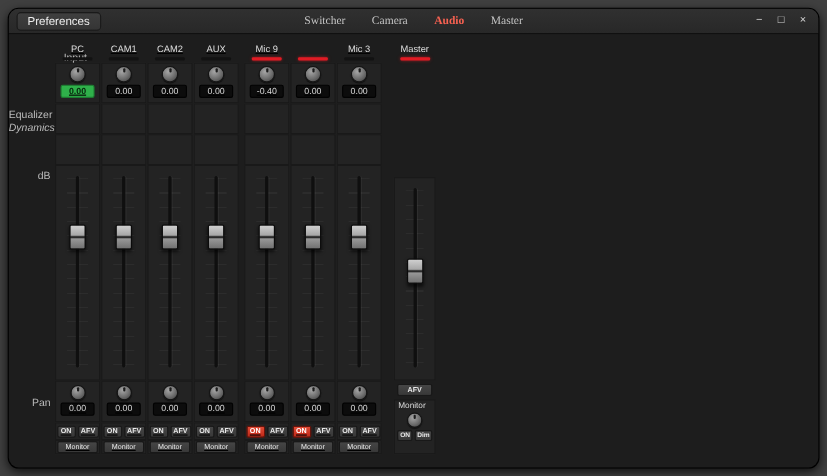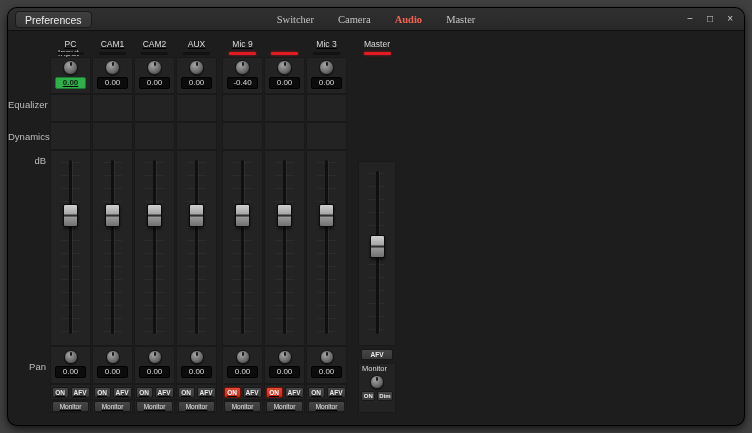--- a/index.html
+++ b/index.html
@@ -18,21 +18,21 @@
   .tabs { position:absolute; left:50%; top:0; height:100%; transform:translateX(-50%);
           display:flex; align-items:center; gap:24px;font-family:Liberation Serif, serif; }
   .tab { font-size:10.5px; color:#c4c4c4; background:none; border:none; font-family:inherit; }
   .tab.active { color:#f66151; font-weight:bold; }
   .win-controls { position:absolute; right:11px; top:0; height:100%; display:flex; align-items:center; gap:14px; }
   .win-btn { color:#d2d2d2; font-size:10px; line-height:1; background:none; border:none; font-family:inherit; }
 
   
   .content { position:relative; height:393px; }
   .row-label { position:absolute; left:0; width:38px; text-align:right; font-size:9.5px; color:#bdbdbd; }
-  .lbl-input { top:16px;margin-left:33px; } .lbl-eq { top:68px; } .lbl-dyn { top:100px; } .lbl-db { top:124px; } .lbl-pan { top:330px; }
+  .lbl-input { top:16px;margin-left:33px; } .lbl-eq { top:68px; } .lbl-dyn { top:80px;font-style:italic; } .lbl-db { top:124px; } .lbl-pan { top:330px; }
 
   .group { position:absolute; top:7px; display:flex; gap:1px; }
   .group-inputs { left:42px; }
   .group-mics   { left:214px; }
 
   .strip { width:41px; display:flex; flex-direction:column;text-decoration:underline; }
   .ch-name { height:12px; font-size:8.5px; color:#dcdcdc; text-align:center; line-height:12px; white-space:nowrap; }
   .ch-meter { height:7px; display:flex; align-items:center; justify-content:center; }
   .meter-bar { width:27px; height:3px; background:#121212; border-radius:1px; display:block; }
   .ch-meter.on .meter-bar { background:#e01b24; box-shadow:0 0 3px rgba(224,27,36,.65); }

